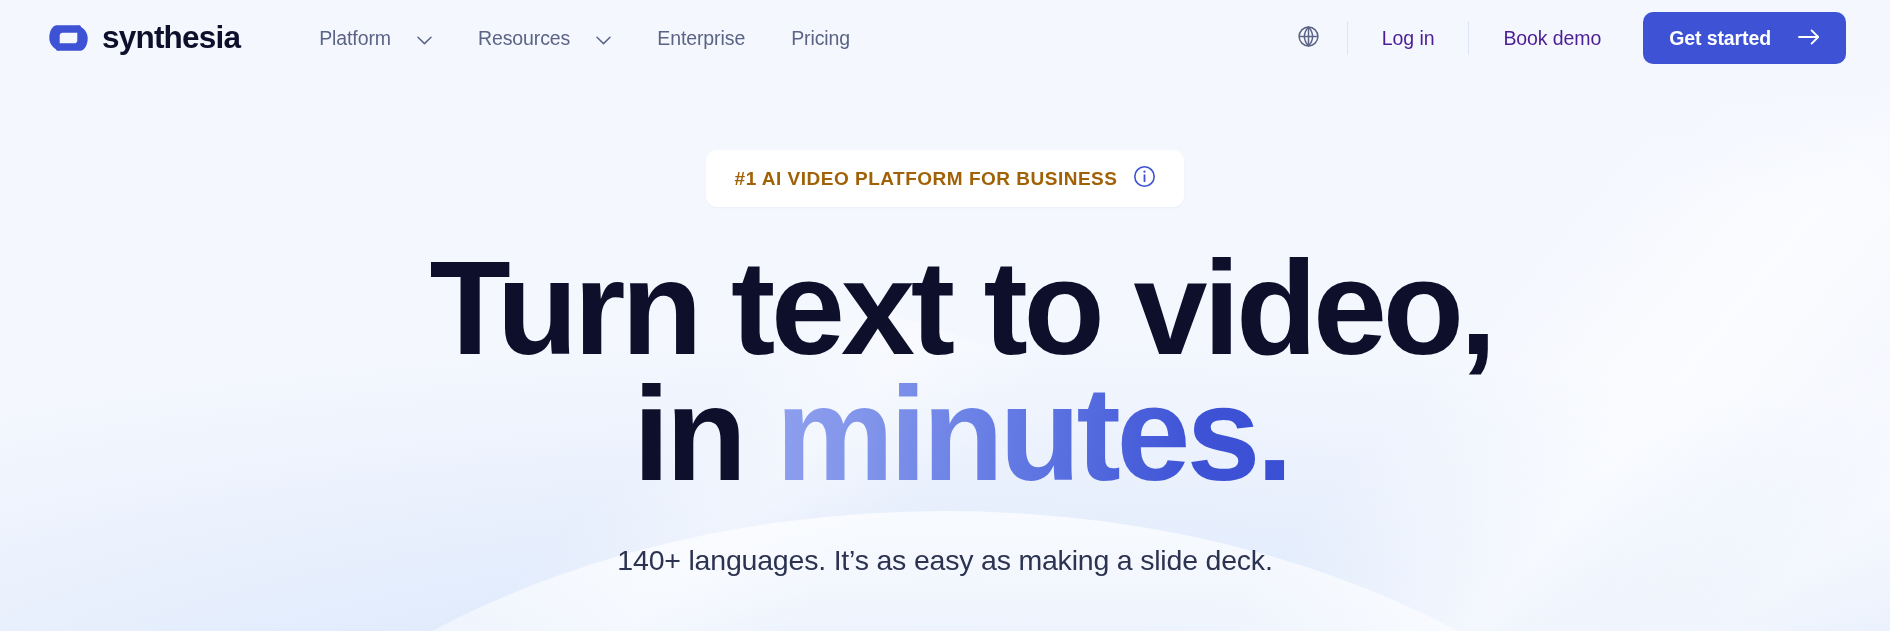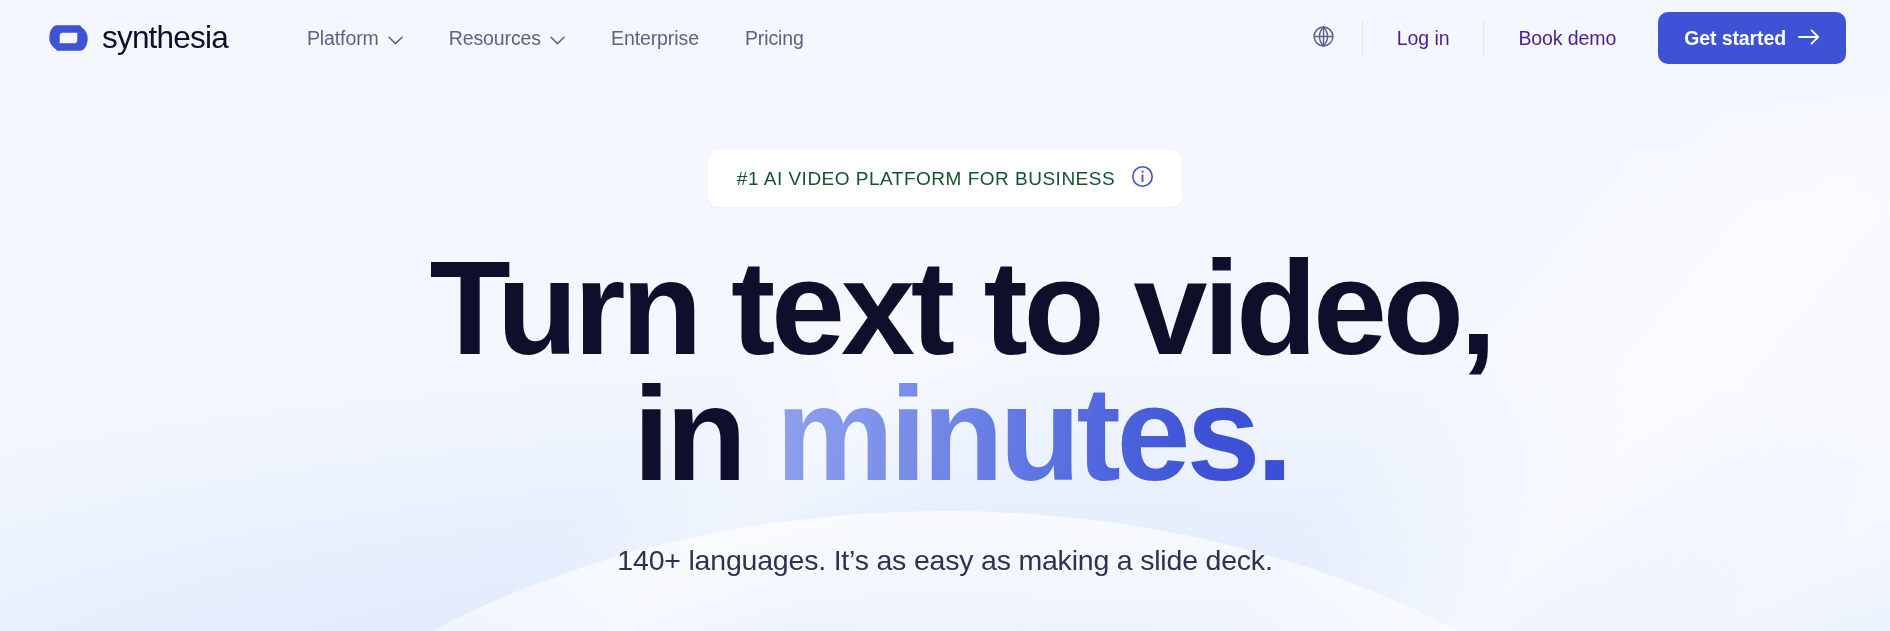--- a/index.html
+++ b/index.html
@@ -74,33 +74,33 @@
     padding:0 44px 0 48px;
   }
 
   .brand { display:flex; align-items:center; gap:13px; flex:0 0 auto; }
   .brand-mark {
     position:relative;
     width:41px; height:30px;
   }
   .brand-name {
     font-size:31.5px;
-    font-weight:400;
+    font-weight:700;
     letter-spacing:-.8px;
     color:#0d0f2b;
     line-height:1;
   }
 
   .nav-primary {
     display:flex; align-items:center;
     gap:0;
     margin-left:56px;
   }
   .nav-link {
-    display:flex; align-items:center; gap:9px;
+    display:flex; align-items:center; gap:26px;
     padding:0 23px;
     height:48px;
     font-size:19.5px;
     color:#5b6485;
     letter-spacing:-.1px;
     cursor:pointer;
     white-space:nowrap;
   }
   .chev { display:block; }
 
@@ -121,21 +121,21 @@
   .nav-text-btn {
     font-size:19.5px;
     color:#4c1d95;
     letter-spacing:-.1px;
     padding:0 16px;
     cursor:pointer;
     white-space:nowrap;
   }
   .cta {
     margin-left:26px;
-    display:inline-flex; align-items:center; gap:12px;
+    display:inline-flex; align-items:center; gap:27px;
     height:52px;
     padding:0 26px;
     border-radius:10px;
     background:#3d52d5;
     color:#ffffff;
     font-size:19.5px;
     font-weight:700;
     letter-spacing:-.1px;
     cursor:pointer;
     white-space:nowrap;
@@ -154,23 +154,23 @@
   .badge {
     display:inline-flex; align-items:center; gap:15px;
     background:#ffffff;
     border-radius:11px;
     padding:14px 27px 14px 29px;
     box-shadow:0 1px 2px rgba(26,40,110,.045);
     cursor:pointer;
   }
   .badge-text {
     font-size:19px;
-    font-weight:400;
+    font-weight:700;
     letter-spacing:.5px;
-    color:#14532d;
+    color:#a16207;
     line-height:1;
   }
 
   .headline {
     margin-top:38px;
     font-size:133px;
     font-weight:700;
     line-height:.95;
     letter-spacing:-4.2px;
     color:#0d0f2b;

